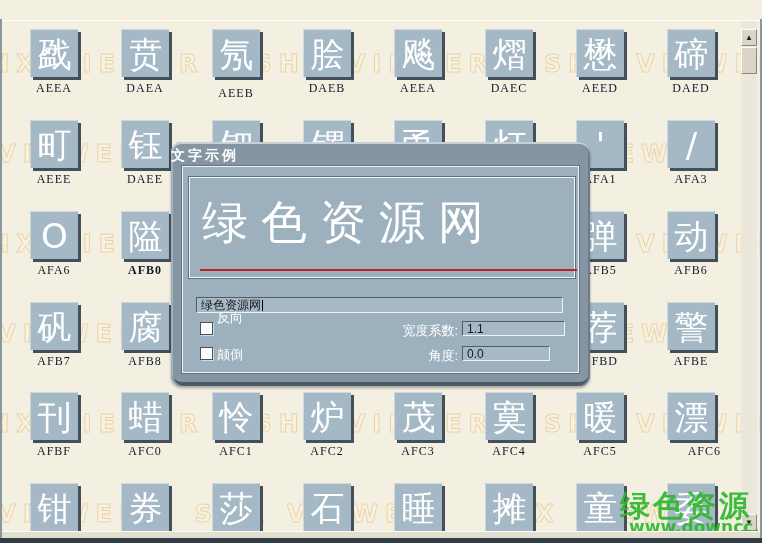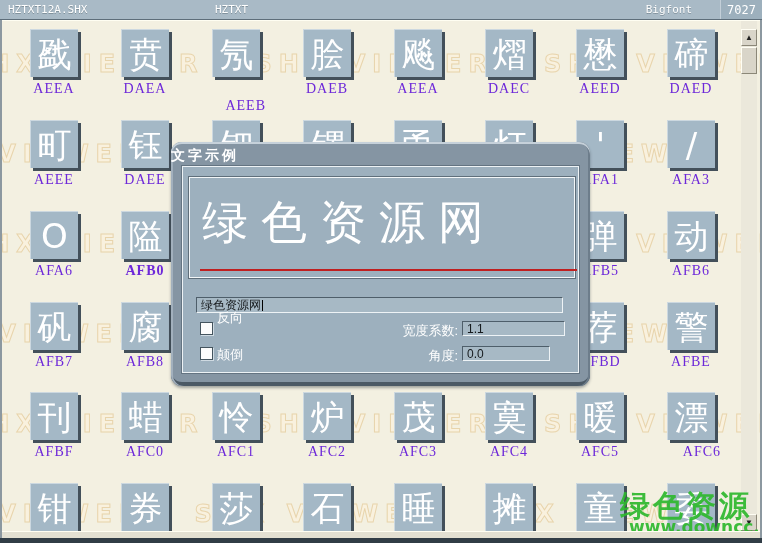--- a/index.html
+++ b/index.html
@@ -32,22 +32,22 @@
   #green-name{position:absolute;left:620px;top:486px;z-index:20;font-weight:bold;font-size:30px;
     letter-spacing:3px;color:#2eb82e;opacity:.92;font-family:"DejaVu Sans",sans-serif;}
   #green-url{position:absolute;left:629px;top:517px;z-index:20;font-weight:bold;font-size:17px;
     color:#2eb82e;opacity:.92;font-family:"DejaVu Sans",sans-serif;}
   
   .tile{position:absolute;width:48px;height:48px;box-sizing:border-box;background:#a4b8c6;
     border-top:1px solid #ccd8e0;border-left:1px solid #ccd8e0;
     box-shadow:3px 3px 0 #43505a;z-index:10;
     display:flex;align-items:center;justify-content:center;
     color:#fff;font-size:34px;line-height:48px;font-family:"DejaVu Sans",sans-serif;}
-  .tile-label{position:absolute;width:60px;text-align:center;z-index:10;color:#6d28d9;
-    font-family:"Liberation Serif",serif;font-size:14px;letter-spacing:1px;white-space:nowrap;}
+  .tile-label{position:absolute;width:60px;text-align:center;z-index:10;color:#0f172a;
+    font-family:"Liberation Serif",serif;font-size:12px;letter-spacing:1px;white-space:nowrap;}
   
   #scrollbar{position:absolute;left:741px;top:21px;width:16px;height:510px;background:#ebe8db;z-index:15;}
   .sb-btn,.sb-thumb{position:absolute;left:0;width:16px;box-sizing:border-box;background:#d9d5c9;
     border:1px solid;border-color:#fffef4 #8b8778 #8b8778 #fffef4;}
   .sb-btn{height:17px;font-size:8px;line-height:15px;text-align:center;color:#222;}
   .sb-up{top:8px;} .sb-down{top:493px;} .sb-thumb{top:26px;height:27px;}
   
   #dialog{position:absolute;left:171px;top:142px;width:419px;height:244px;z-index:50;
     background:#8595a3;border-radius:11px;
     box-shadow:inset 0 2px 0 #c6d1da, inset 2px 0 0 #a2b0bd, inset -2px 0 0 #6d7d8b,
@@ -74,47 +74,41 @@
   .dlg-label{position:absolute;color:#fff;font-size:13px;white-space:nowrap;}
   #lbl-reverse{left:35px;top:143px;} #lbl-flip{left:35px;top:180px;}
   .dlg-label-r{position:absolute;width:60px;text-align:right;color:#fff;font-size:13px;white-space:nowrap;}
   #lbl-width{left:216px;top:156px;} #lbl-angle{left:216px;top:181px;}
 </style>
 </head>
 <body>
 
 <div id="win">
 
-  <div id="topbar">
-    <span class="tb tb-left">HZTXT12A.SHX</span>
-    <span class="tb tb-center">HZTXT</span>
-    <span class="tb tb-right">Bigfont</span>
-    <span id="badge">7027</span>
-  </div>
 
   <div class="client-topline"></div>
   <div class="edge-left"></div>
   <div class="edge-right"></div>
 
   <div id="wm-layer">
       <div class="wm" style="top: 50px; left: -35px;">SHX VIEWER  SHX VIEWER  SHX VIEWER  SHX VIEWER  </div>
       <div class="wm" style="top: 140px; left: -95px;">SHX VIEWER  SHX VIEWER  SHX VIEWER  SHX VIEWER  </div>
       <div class="wm" style="top: 230px; left: -35px;">SHX VIEWER  SHX VIEWER  SHX VIEWER  SHX VIEWER  </div>
       <div class="wm" style="top: 320px; left: -95px;">SHX VIEWER  SHX VIEWER  SHX VIEWER  SHX VIEWER  </div>
       <div class="wm" style="top: 410px; left: -35px;">SHX VIEWER  SHX VIEWER  SHX VIEWER  SHX VIEWER  </div>
       <div class="wm" style="top: 500px; left: -95px;">SHX VIEWER  SHX VIEWER  SHX VIEWER  SHX VIEWER  </div>
     </div>
 
   <div id="grid-layer">
       <div class="tile" style="left: 30px; top: 29px;">戤</div>
       <div class="tile-label" style="left: 24px; top: 81px;">AEEA</div>
       <div class="tile" style="left: 121px; top: 29px;">贲</div>
       <div class="tile-label" style="left: 115px; top: 81px;">DAEA</div>
       <div class="tile" style="left: 212px; top: 29px;">氖</div>
-      <div class="tile-label" style="left: 206px; top: 98px; text-align: right;">AEEB</div>
+      <div class="tile-label" style="left: 206px; top: 86px;">AEEB</div>
       <div class="tile" style="left: 303px; top: 29px;">脍</div>
       <div class="tile-label" style="left: 297px; top: 81px;">DAEB</div>
       <div class="tile" style="left: 394px; top: 29px;">飚</div>
       <div class="tile-label" style="left: 388px; top: 81px;">AEEA</div>
       <div class="tile" style="left: 485px; top: 29px;">熠</div>
       <div class="tile-label" style="left: 479px; top: 81px;">DAEC</div>
       <div class="tile" style="left: 576px; top: 29px;">懋</div>
       <div class="tile-label" style="left: 570px; top: 81px;">AEED</div>
       <div class="tile" style="left: 667px; top: 29px;">碲</div>
       <div class="tile-label" style="left: 661px; top: 81px;">DAED</div>

